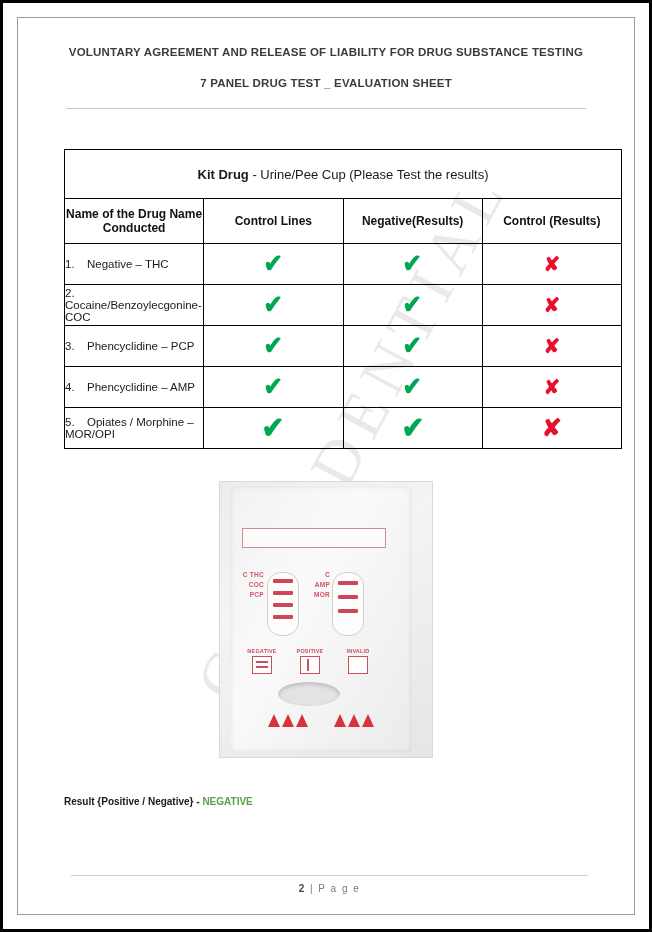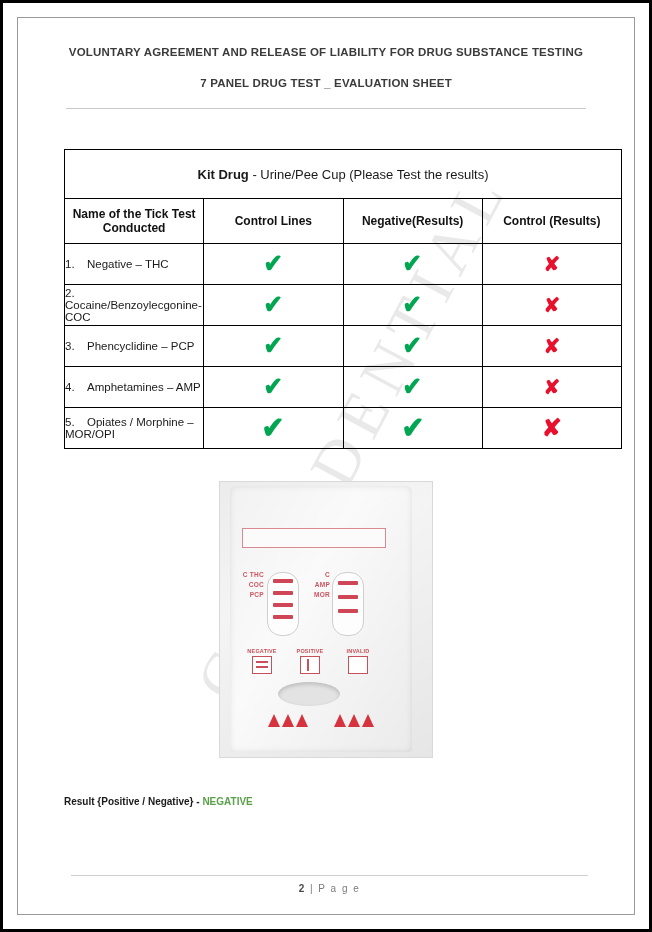--- a/index.html
+++ b/index.html
@@ -334,21 +334,21 @@
         <div class="line2">7 PANEL DRUG TEST _ EVALUATION SHEET</div>
       </div>
       <div class="head-rule"></div>
 
       <table class="kit">
         <tbody>
           <tr>
             <td class="kit-title" colspan="4"><span>Kit Drug</span><span class="norm"> - Urine/Pee Cup (Please Test the results)</span></td>
           </tr>
           <tr>
-            <td class="col-head first" style="width:212px">Name of the Tick Test Conducted</td>
+            <td class="col-head first" style="width:212px">Name of the Drug Name Conducted</td>
             <td class="col-head" style="width:100px">Control Lines</td>
             <td class="col-head" style="width:124px">Negative(Results)</td>
             <td class="col-head" style="width:122px">Control (Results)</td>
           </tr>
 
           <tr>
             <td class="drug-cell"><span class="num">1.</span><span>Negative – THC</span></td>
             <td class="mark-cell"><span class="tick">✔</span></td>
             <td class="mark-cell"><span class="tick">✔</span></td>
             <td class="mark-cell"><span class="cross">✘</span></td>
@@ -359,21 +359,21 @@
             <td class="mark-cell"><span class="tick">✔</span></td>
             <td class="mark-cell"><span class="cross">✘</span></td>
           </tr>
           <tr>
             <td class="drug-cell"><span class="num">3.</span><span>Phencyclidine – PCP</span></td>
             <td class="mark-cell"><span class="tick">✔</span></td>
             <td class="mark-cell"><span class="tick">✔</span></td>
             <td class="mark-cell"><span class="cross">✘</span></td>
           </tr>
           <tr>
-            <td class="drug-cell"><span class="num">4.</span><span>Amphetamines – AMP</span></td>
+            <td class="drug-cell"><span class="num">4.</span><span>Phencyclidine – AMP</span></td>
             <td class="mark-cell"><span class="tick">✔</span></td>
             <td class="mark-cell"><span class="tick">✔</span></td>
             <td class="mark-cell"><span class="cross">✘</span></td>
           </tr>
           <tr>
             <td class="drug-cell"><span class="num">5.</span><span>Opiates / Morphine – MOR/OPI</span></td>
             <td class="mark-cell"><span class="tick" style="font-size:26px">✔</span></td>
             <td class="mark-cell"><span class="tick" style="font-size:26px">✔</span></td>
             <td class="mark-cell"><span class="cross" style="font-size:24px">✘</span></td>
           </tr>

